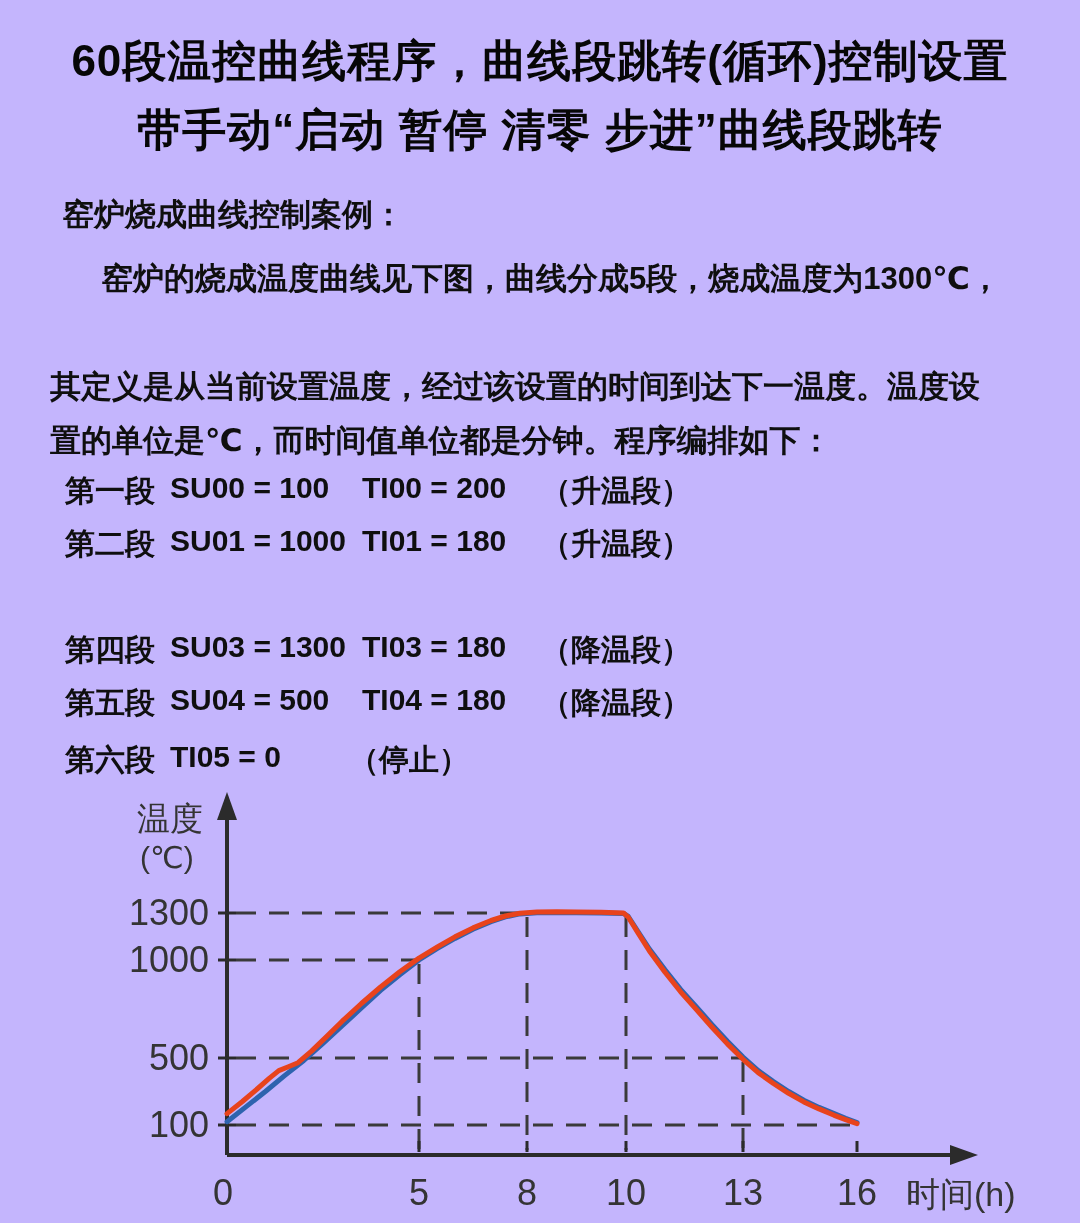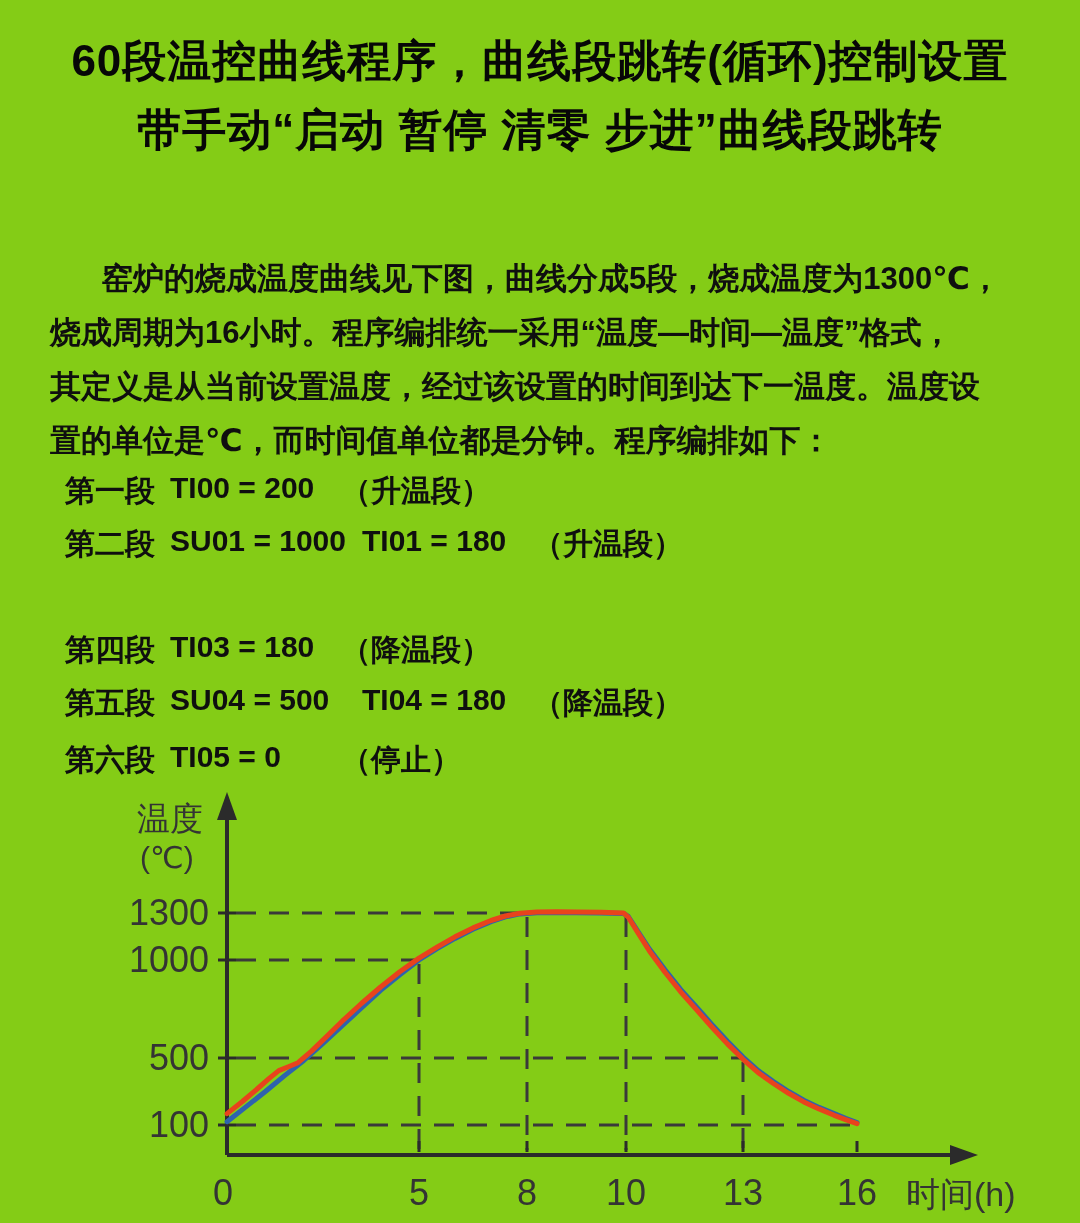--- a/index.html
+++ b/index.html
@@ -1,62 +1,64 @@
 <!DOCTYPE html>
 <html><head>
 <meta charset="utf-8">
 <style>
   html,body{margin:0;padding:0;background:#ffffff;}
   .page{
-    position:relative;width:1080px;height:1223px;background:#84cc16;
+    position:relative;width:1080px;height:1223px;background:#c4b5fd;
     font-family:"Liberation Sans","DejaVu Sans",sans-serif;
     color:#0f0f0f;overflow:hidden;
   }
   .abs{position:absolute;left:0;}
   .title{width:1080px;text-align:center;font-size:44px;font-weight:700;
     letter-spacing:1px;color:#070707;white-space:nowrap;}
   .title.l1{top:32px;}
   .title.l2{top:101px;}
   .case-heading{top:194px;left:63px;font-size:31px;font-weight:700;white-space:nowrap;}
   .pline{left:50px;width:960px;font-size:31px;font-weight:700;white-space:nowrap;}
   .pline.indent{padding-left:52px;}
   .prow{left:65px;width:980px;display:flex;font-size:30px;font-weight:700;white-space:nowrap;}
   .prow .c-label{width:105px;flex:0 0 auto;}
   .prow .c-su{width:192px;flex:0 0 auto;}
   .prow .c-ti{width:171px;flex:0 0 auto;}
-  .prow .c-note{flex:0 0 auto;}
+  .prow .c-note{flex:0 0 auto;margin-left:8px;}
   #curve-chart{position:absolute;left:0;top:780px;width:1080px;height:443px;}
 </style>
 </head>
 <body>
 
 <div class="page">
 
   <div class="abs title l1">60段温控曲线程序，曲线段跳转(循环)控制设置</div>
   <div class="abs title l2">带手动“启动 暂停 清零 步进”曲线段跳转</div>
 
+  <div class="abs case-heading">窑炉烧成曲线控制案例：</div>
 
   <div class="abs pline indent" style="top:258px">窑炉的烧成温度曲线见下图，曲线分成5段，烧成温度为1300℃，</div>
-  <div class="abs pline" style="top:312px">烧成周期为16小时。程序编排统一采用“温度—时间—温度”格式，</div>
   <div class="abs pline" style="top:366px">其定义是从当前设置温度，经过该设置的时间到达下一温度。温度设</div>
   <div class="abs pline" style="top:420px">置的单位是℃，而时间值单位都是分钟。程序编排如下：</div>
 
   <div class="abs prow" style="top:471px">
     <span class="c-label">第一段</span>
+    <span class="c-su">SU00 = 100</span>
     <span class="c-ti">TI00 = 200</span>
     <span class="c-note">（升温段）</span>
   </div>
   <div class="abs prow" style="top:524px">
     <span class="c-label">第二段</span>
     <span class="c-su">SU01 = 1000</span>
     <span class="c-ti">TI01 = 180</span>
     <span class="c-note">（升温段）</span>
   </div>
   <div class="abs prow" style="top:630px">
     <span class="c-label">第四段</span>
+    <span class="c-su">SU03 = 1300</span>
     <span class="c-ti">TI03 = 180</span>
     <span class="c-note">（降温段）</span>
   </div>
   <div class="abs prow" style="top:683px">
     <span class="c-label">第五段</span>
     <span class="c-su">SU04 = 500</span>
     <span class="c-ti">TI04 = 180</span>
     <span class="c-note">（降温段）</span>
   </div>
   <div class="abs prow" style="top:740px">

